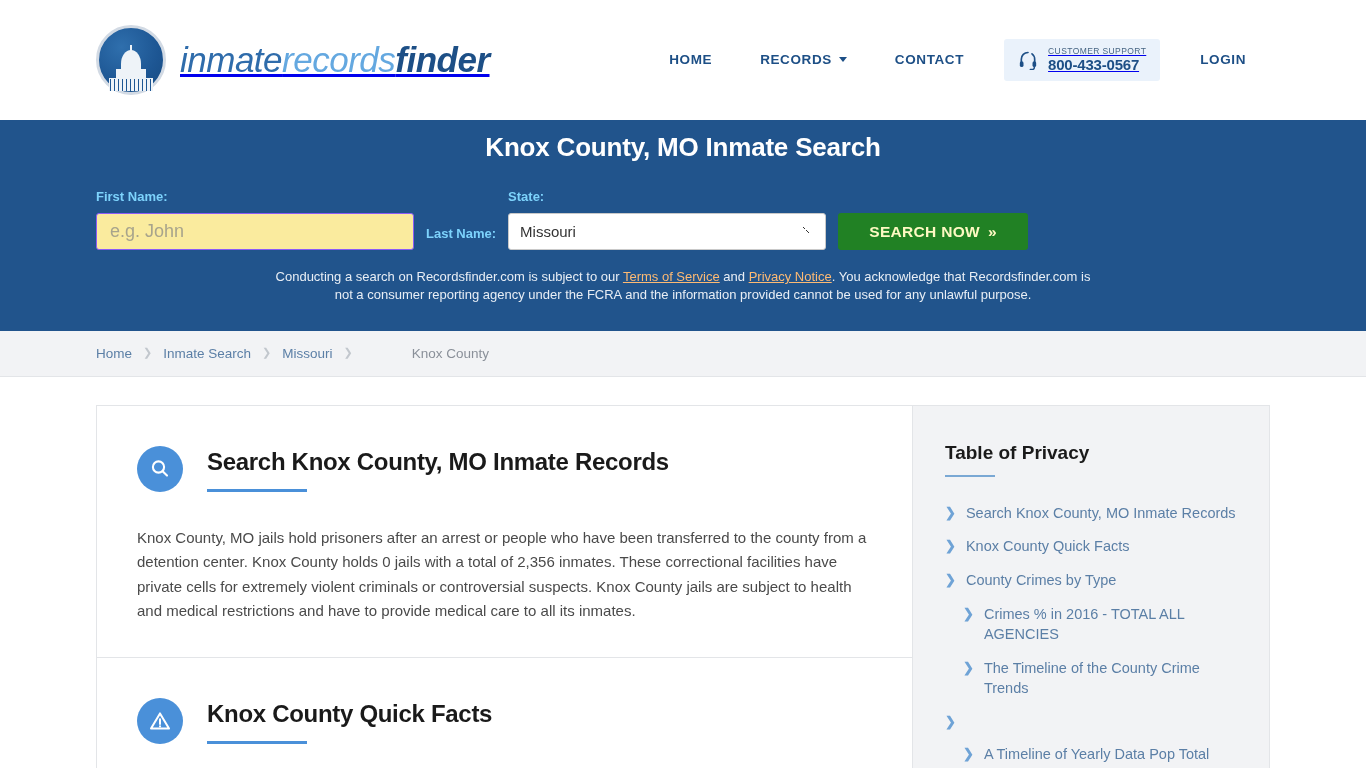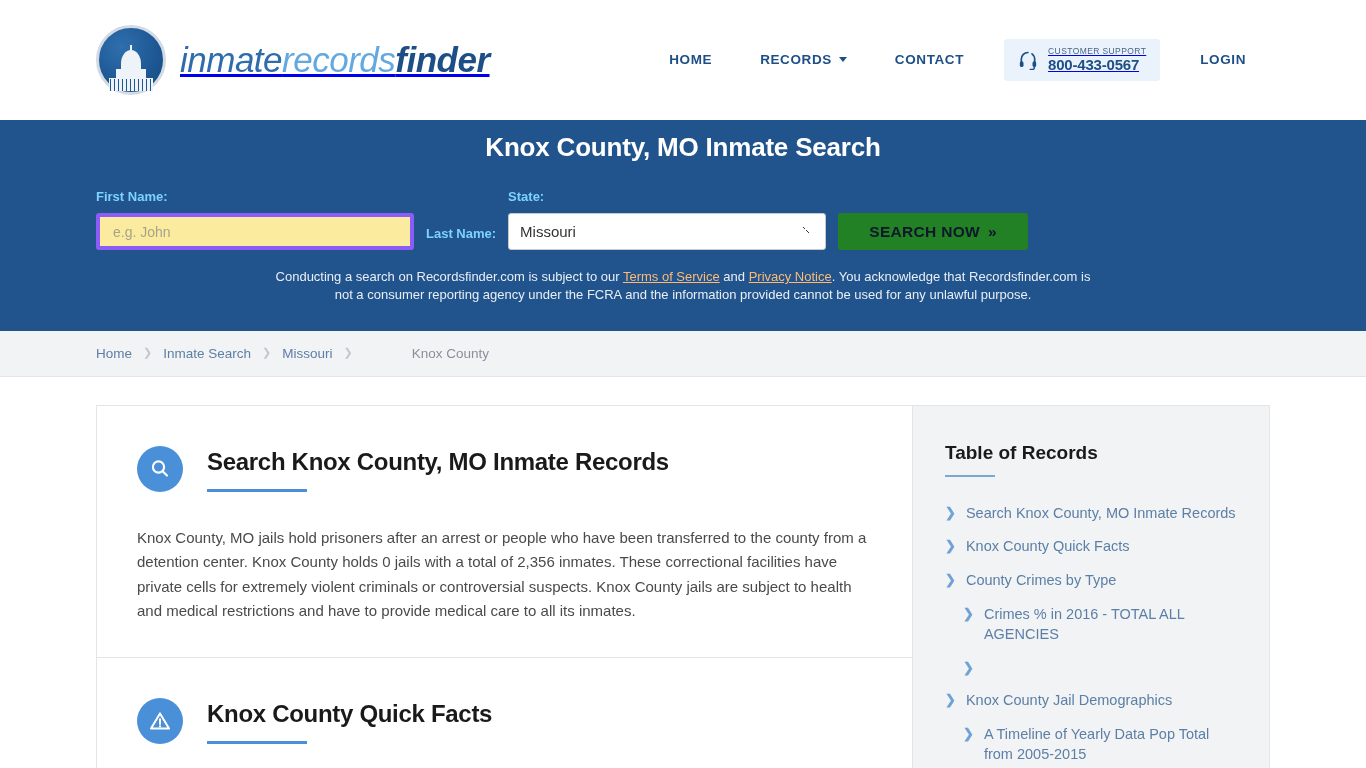--- a/index.html
+++ b/index.html
@@ -73,40 +73,40 @@
   
   .hero { background: #21548c; padding: 12px 96px 26px; }
   .hero-title {
     color: #ffffff; font-size: 26px; font-weight: 700;
     text-align: center; margin-bottom: 26px; letter-spacing: -.2px;
   }
   .search-form { display: flex; align-items: flex-end; gap: 0; }
   .field { display: flex; flex-direction: column; }
   .field-label { color: #7dd3fc; font-size: 13px; font-weight: 700; margin-bottom: 9px; }
   .text-input {
-    width: 318px; height: 37px; background: #faeb9e; border: 4px solid #8b5cf6;
-    border-radius: 3px; padding: 0 13px; font-size: 14px; color: #5a5a4a;
+    width: 318px; height: 37px; background: #faeb9e; border: 1px solid #8b5cf6;
+    border-radius: 3px; padding: 0 13px; font-size: 18px; color: #5a5a4a;
     font-family: "Liberation Sans", sans-serif;
   }
   .text-input::placeholder { color: #a8a48c; }
   .field.last { margin-left: 12px; gap: 8px; }
   .field.state { margin-left: 12px; }
   .state-select {
     width: 318px; height: 37px; background: #ffffff; border: 1px solid #c9c9c9;
     border-radius: 3px; padding: 0 11px; font-size: 15px; color: #333333;
     font-family: "Liberation Sans", sans-serif; appearance: none;
     background-image:
       linear-gradient(45deg, transparent 50%, #333 50%, #333 58%, transparent 58%),
       linear-gradient(135deg, transparent 42%, #333 42%, #333 50%, transparent 50%);
     background-position: calc(100% - 16px) 13px, calc(100% - 11px) 13px;
     background-size: 6px 6px, 6px 6px; background-repeat: no-repeat;
   }
   .search-btn {
     margin-left: 12px; width: 190px; height: 37px; background: #218124;
-    border: none; border-radius: 3px; color: #0f172a; font-size: 15.5px;
+    border: none; border-radius: 3px; color: #fef9c3; font-size: 15.5px;
     font-weight: 700; letter-spacing: .3px; cursor: pointer;
     font-family: "Liberation Sans", sans-serif;
     display: flex; align-items: center; justify-content: center; gap: 8px;
   }
   .disclaimer {
     margin-top: 18px; text-align: center; color: #e8eef5;
     font-size: 13px; line-height: 1.42; max-width: 830px;
     margin-left: auto; margin-right: auto;
   }
   .disclaimer a { color: #fdba74; text-decoration: underline; }
@@ -283,45 +283,45 @@
         <div class="sec-title-wrap">
           <h2 class="sec-title">Knox County Quick Facts</h2>
           <div class="sec-rule"></div>
         </div>
       </div>
     </section>
 
   </main>
 
   <aside class="toc-panel">
-    <h3 class="toc-title">Table of Records</h3>
+    <h3 class="toc-title">Table of Privacy</h3>
     <div class="toc-rule"></div>
     <ul class="toc-list">
       <li class="toc-item">
         <span class="toc-chev">❯</span>
         <a class="toc-link" href="#">Search Knox County, MO Inmate Records</a>
       </li>
       <li class="toc-item">
         <span class="toc-chev">❯</span>
         <a class="toc-link" href="#">Knox County Quick Facts</a>
       </li>
       <li class="toc-item">
         <span class="toc-chev">❯</span>
         <a class="toc-link" href="#">County Crimes by Type</a>
       </li>
       <li class="toc-item sub">
         <span class="toc-chev">❯</span>
         <a class="toc-link" href="#">Crimes % in 2016 - TOTAL ALL AGENCIES</a>
       </li>
       <li class="toc-item sub">
         <span class="toc-chev">❯</span>
+        <a class="toc-link" href="#">The Timeline of the County Crime Trends</a>
       </li>
       <li class="toc-item">
         <span class="toc-chev">❯</span>
-        <a class="toc-link" href="#">Knox County Jail Demographics</a>
       </li>
       <li class="toc-item sub">
         <span class="toc-chev">❯</span>
         <a class="toc-link" href="#">A Timeline of Yearly Data Pop Total from 2005-2015</a>
       </li>
     </ul>
   </aside>
 
 </div>
 

